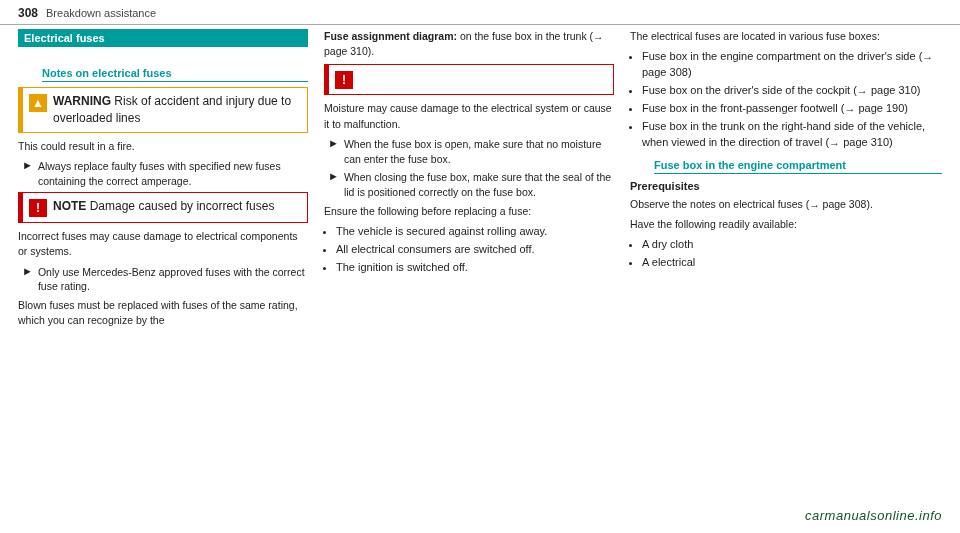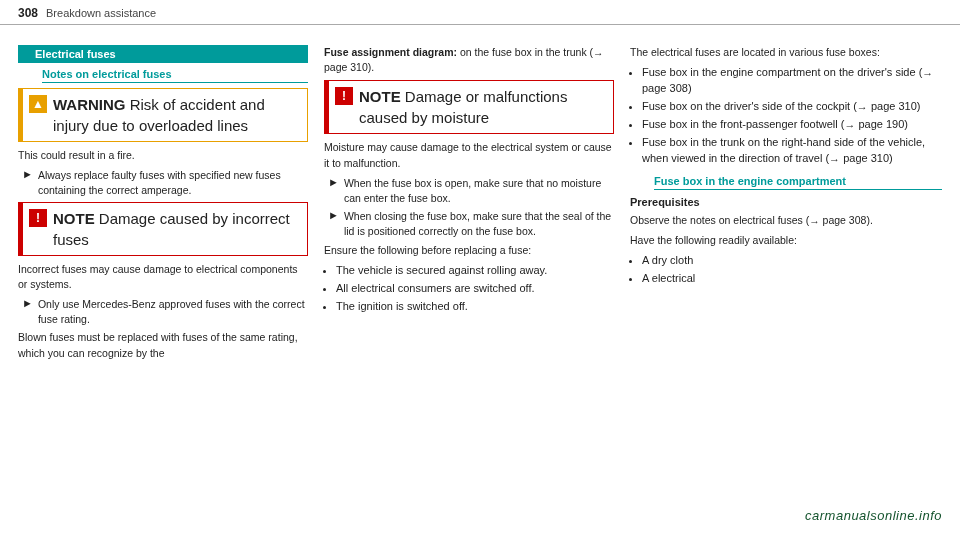--- a/index.html
+++ b/index.html
@@ -10,21 +10,21 @@
       font-size: 11px;
       color: #222;
       background: #fff;
       overflow: hidden;
     }
     .page-header {
       display: flex;
       align-items: center;
       padding: 6px 18px 4px 18px;
       border-bottom: 1px solid #aaa;
-      margin-bottom: 20px;
+      margin-bottom: 4px;
     }
     .page-number {
       font-weight: bold;
       font-size: 12px;
       margin-right: 8px;
     }
     .page-header-title {
       font-size: 11px;
       color: #444;
     }
@@ -43,22 +43,22 @@
       flex-shrink: 0;
     }
     .col-right {
       flex: 1;
     }
     .section-heading-teal {
       background: #009b9b;
       color: #fff;
       font-weight: bold;
       font-size: 11px;
-      padding: 3px 17px;
-      margin-bottom: 5px;
+      padding: 3px 6px;
+      margin-bottom: 20px;
     }
     .sub-heading-teal {
       color: #009b9b;
       font-weight: bold;
       font-size: 11px;
       border-bottom: 1px solid #009b9b;
       padding-bottom: 2px;
       margin-bottom: 5px;
       margin-left: 24px;
     }
@@ -102,21 +102,21 @@
       font-weight: bold;
       font-size: 12px;
       display: flex;
       align-items: center;
       justify-content: center;
       flex-shrink: 0;
       margin-right: 6px;
       margin-top: 1px;
     }
     .box-text {
-      font-size: 15px;
+      font-size: 12px;
       line-height: 1.4;
     }
     .box-text strong {
       font-weight: bold;
     }
     p {
       font-size: 10.5px;
       line-height: 1.45;
       margin-bottom: 5px;
     }
@@ -218,24 +218,20 @@
   </div>
 
   <div class="col-middle">
     <p>
       <span class="fuse-diagram-label">Fuse assignment diagram:</span>
       <span>on the fuse box in the trunk (→ page 310).</span>
     </p>
 
     <div class="note-box">
       <div class="note-icon">!</div>
-      <div class="box-text">
-        <strong>NOTE</strong>
-        <span>Damage or malfunctions caused by moisture</span>
-      </div>
     </div>
 
     <p>Moisture may cause damage to the electrical system or cause it to malfunction.</p>
 
     <div class="arrow-item">
       <span class="arrow">►</span>
       <span class="arrow-text">When the fuse box is open, make sure that no moisture can enter the fuse box.</span>
     </div>
 
     <div class="arrow-item">

